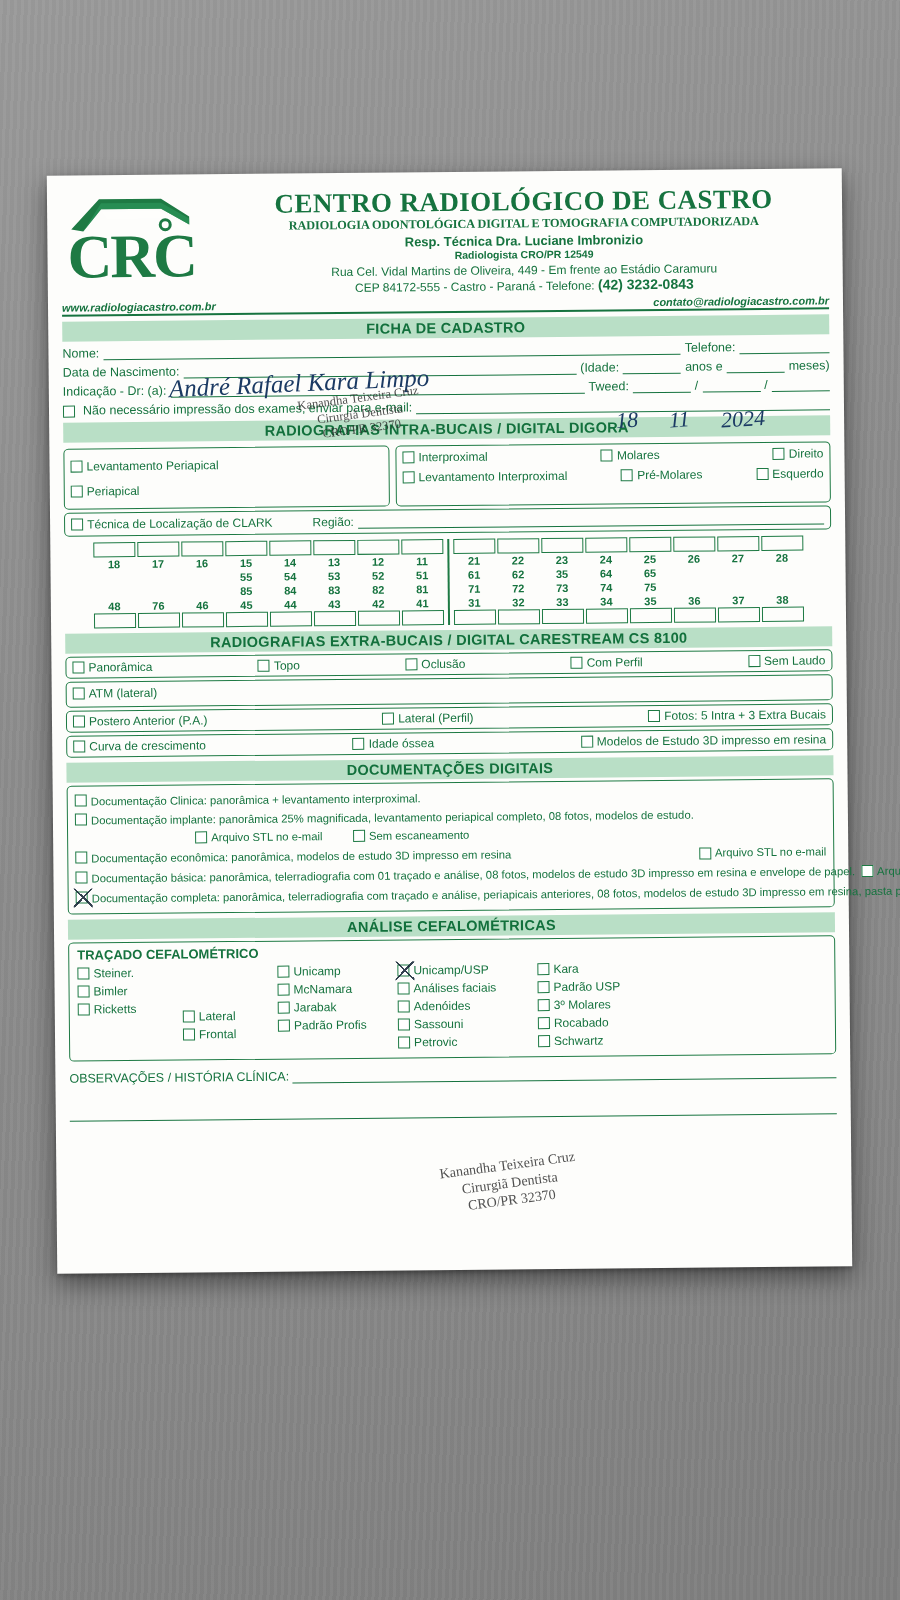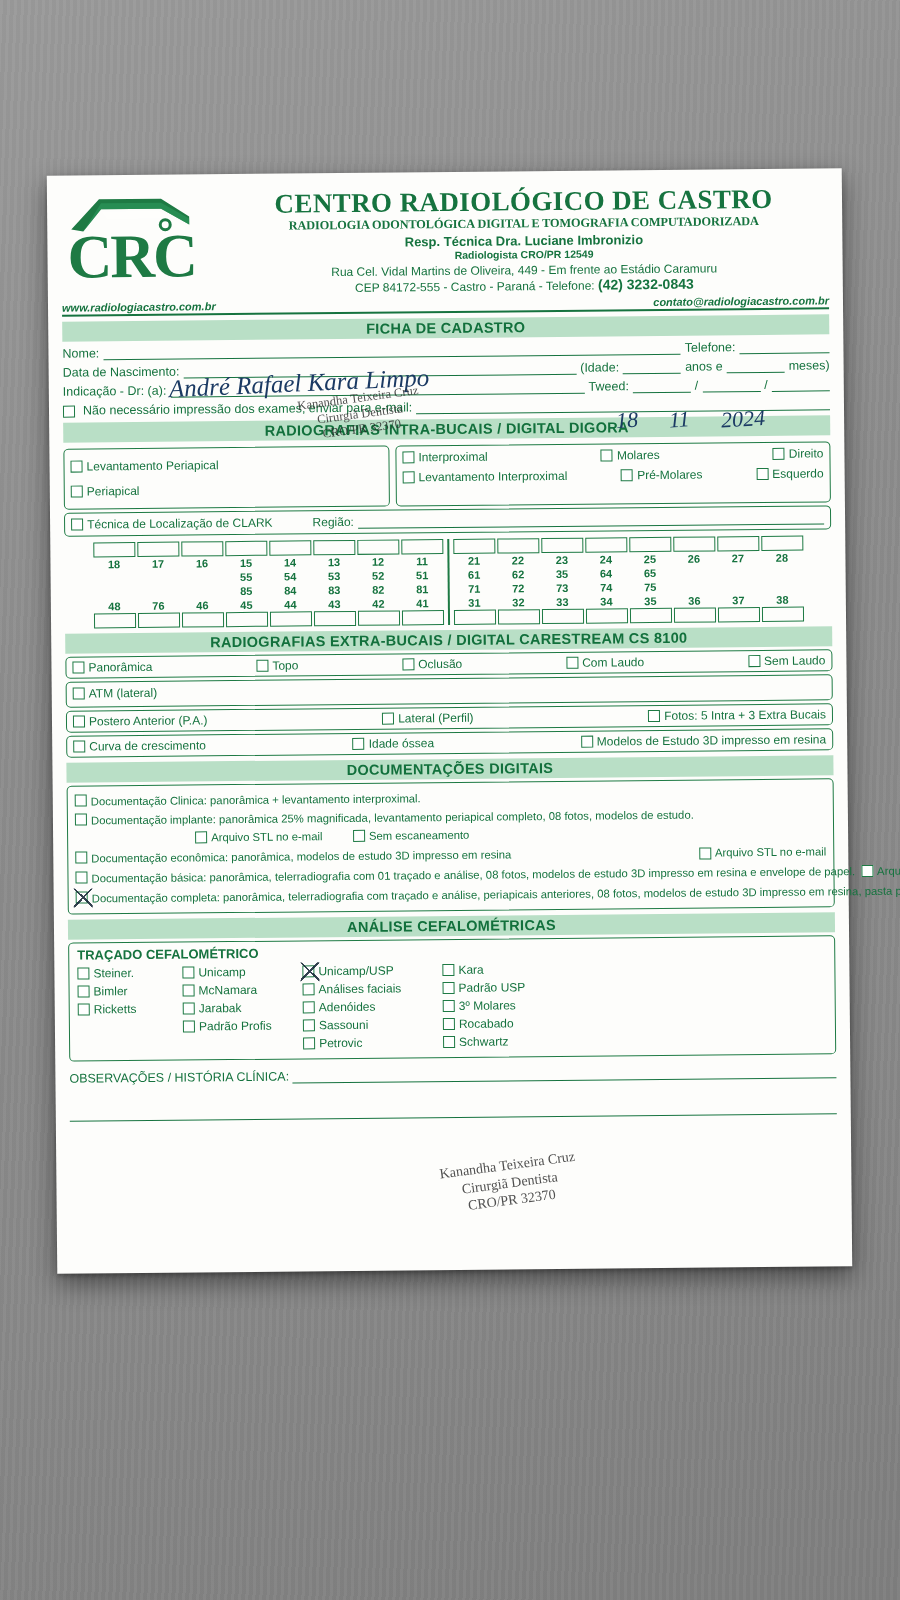--- a/index.html
+++ b/index.html
@@ -482,21 +482,21 @@
           <span class="opt">
               <span class="chk"></span>
               <span>Topo</span>
             </span>
           <span class="opt">
               <span class="chk"></span>
               <span>Oclusão</span>
             </span>
           <span class="opt">
               <span class="chk"></span>
-              <span>Com Laudo</span>
+              <span>Com Perfil</span>
             </span>
           <span class="opt">
               <span class="chk"></span>
               <span>Sem Laudo</span>
             </span>
         </div>
       </div>
 
       <div class="box" style="padding:3px 6px;">
         <span class="opt">
@@ -601,20 +601,30 @@
               </span>
             <span class="opt">
                 <span class="chk"></span>
                 <span>Bimler</span>
               </span>
             <span class="opt">
                 <span class="chk"></span>
                 <span>Ricketts</span>
               </span>
           </div>
+          <div class="cefcol" style="flex:0 0 95px; padding-top:44px;">
+            <span class="opt">
+                <span class="chk"></span>
+                <span>Lateral</span>
+              </span>
+            <span class="opt">
+                <span class="chk"></span>
+                <span>Frontal</span>
+              </span>
+          </div>
           <div class="cefcol" style="flex:0 0 120px;">
             <span class="opt">
                 <span class="chk"></span>
                 <span>Unicamp</span>
               </span>
             <span class="opt">
                 <span class="chk"></span>
                 <span>McNamara</span>
               </span>
             <span class="opt">

